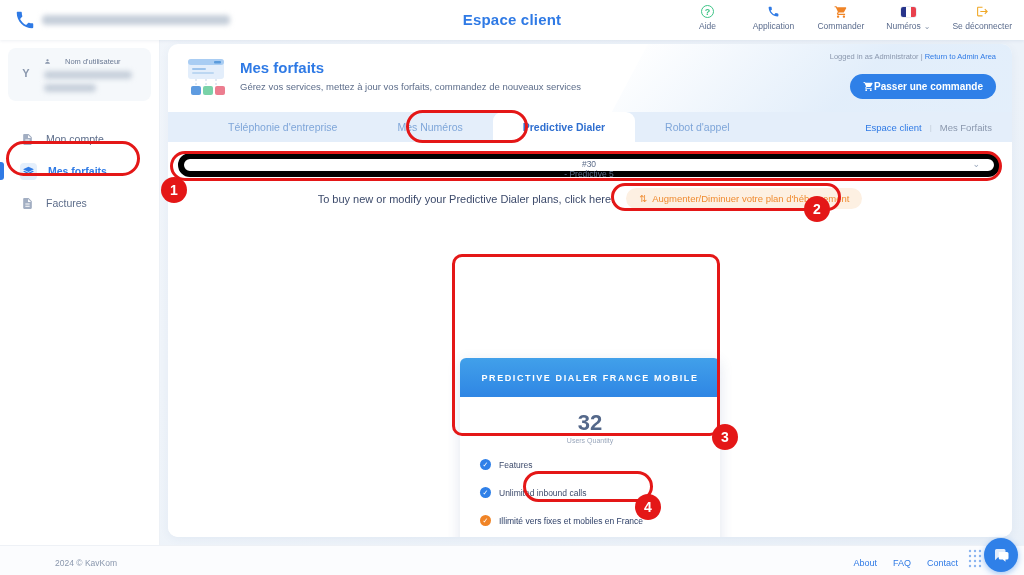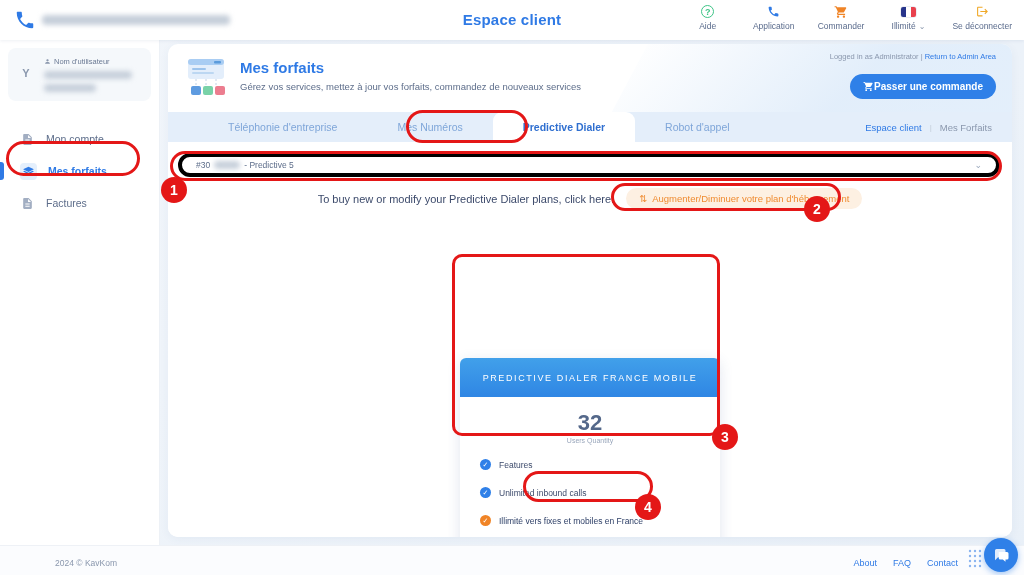--- a/index.html
+++ b/index.html
@@ -20,21 +20,21 @@
   .help-circle { width:13px; height:13px; border:1.4px solid #3ec487; border-radius:50%; color:#3ec487; font-size:9px; font-weight:bold; display:flex; align-items:center; justify-content:center; }
   .flag { width:15px; height:10px; display:flex; border-radius:2px; overflow:hidden; box-shadow:0 0 0 .5px #d8dee8; }
   .flag i { flex:1; } .flag .b{background:#27348b;} .flag .w{background:#fff;} .flag .r{background:#e8414d;}
   .chev { font-size:8px; color:#8a97ad; margin-left:3px; }
 
   
   .sidebar { position:absolute; left:0; top:40px; width:160px; height:505px; background:#ffffff; border-right:1px solid #edf1f6; z-index:3; }
   .userbox { margin:8px 8px 0 8px; background:#f5f8fb; border-radius:8px; padding:9px 10px; display:flex; gap:10px; }
   .avatar { width:16px; height:16px; color:#8a97ad; font-size:11px; font-weight:bold; display:flex; align-items:center; justify-content:center; margin-top:8px; }
   .userbox .col { display:flex; flex-direction:column; gap:5px; }
-  .user-label { font-size:7.5px; color:#6b7a94; display:flex; align-items:center; gap:3px; }
+  .user-label { font-size:7.5px; color:#6b7a94; display:flex; align-items:center; gap:14px; }
   .user-label svg { width:7px; height:7px; color:#8a97ad; }
   .ub1 { width:88px; height:8px; } .ub2 { width:52px; height:8px; }
   .menu { margin-top:22px; display:flex; flex-direction:column; }
   .menu-item { position:relative; height:32px; display:flex; align-items:center; gap:11px; padding-left:20px; cursor:pointer; }
   .menu-item .mi { width:15px; height:15px; color:#a2aec2; display:flex; align-items:center; justify-content:center; }
   .menu-item .ml { font-size:10.5px; color:#5d6d8a; }
   .menu-item.active .mi { color:#2f7ae5; background:#e4effc; border-radius:4px; padding:2px; width:17px; height:17px; }
   .menu-item.active .ml { color:#2f7ae5; font-weight:bold; }
   .active-bar { position:absolute; left:0; top:7px; width:4px; height:18px; border-radius:0 3px 3px 0; background:#2f7ae5; }
 
@@ -60,31 +60,31 @@
 
   .tabs { position:relative; height:30px; background:#e4eefa; display:flex; align-items:stretch; padding-left:30px; }
   .tab { padding:0 30px; display:flex; align-items:center; font-size:10.5px; color:#7fa6d9; cursor:pointer; white-space:nowrap; }
   .tab.active { background:#ffffff; color:#2f6fd0; font-weight:bold; border-radius:9px 9px 0 0; }
   .breadcrumb { position:absolute; right:20px; top:0; height:30px; display:flex; align-items:center; gap:8px; font-size:9.5px; }
   .bc-link { color:#2f7ae5; cursor:pointer; }
   .bc-sep { color:#c3ccd9; font-size:8px; }
   .bc-cur { color:#8a97ad; }
 
   .c-body { position:relative; height:395px; background:#ffffff; }
-  .plan-select { position:absolute; left:10px; right:12px; top:11px; height:24px; border:4px solid #000000; border-radius:13px; background:#fff; display:flex; align-items:center; padding:0 14px; font-size:8.5px; color:#5d6d8a; cursor:pointer; }
+  .plan-select { position:absolute; left:10px; right:12px; top:11px; height:24px; border:6px solid #000000; border-radius:13px; background:#fff; display:flex; align-items:center; padding:0 14px; font-size:8.5px; color:#5d6d8a; cursor:pointer;flex-direction:column; }
   .sel-blur { width:26px; height:8px; margin:0 4px; }
   .sel-chev { position:absolute; right:14px; color:#9aa7bc; font-size:9px; }
 
   .upgrade-row { position:absolute; left:0; right:0; top:46px; display:flex; justify-content:center; align-items:center; gap:12px; }
   .upgrade-text { font-size:11px; color:#3c4a6b; }
   .upgrade-link { background:#fdf0e2; color:#ef8b30; border-radius:13px; padding:5px 13px; font-size:9.5px; display:flex; align-items:center; gap:5px; cursor:pointer; }
 
   .plan-card { position:absolute; left:292px; top:216px; width:260px; background:#fff; border-radius:6px; box-shadow:0 3px 14px rgba(50,80,140,.14); overflow:hidden; }
   .pc-head { height:39px; background:linear-gradient(180deg,#41a0ea,#2f86e4); display:flex; align-items:center; justify-content:center; }
-  .pc-title { color:#fff; font-size:9px; font-weight:normal; letter-spacing:1.6px; }
+  .pc-title { color:#fff; font-size:9px; font-weight:bold; letter-spacing:1.6px; }
   .pc-qty { text-align:center; margin-top:13px; font-size:22px; font-weight:bold; color:#54688a; }
   .pc-qty-lbl { text-align:center; font-size:7px; color:#9aa7bc; margin-top:1px; }
   .pc-feats { margin:15px 0 32px 20px; display:flex; flex-direction:column; gap:17px; }
   .feat { display:flex; align-items:center; gap:8px; }
   .feat .ck { width:11px; height:11px; border-radius:50%; color:#fff; font-size:7px; display:flex; align-items:center; justify-content:center; flex:0 0 11px; }
   .ck.blue { background:#2f80e8; } .ck.orange { background:#f08426; }
   .feat .ft { font-size:8.5px; color:#3c4a6b; }
   .feat.hl .ft { color:#2c3e66; }
 
   
@@ -129,21 +129,21 @@
         <span class="lbl">Commander</span>
       </div>
       <div class="nav-action">
         <span class="ico">
             <span class="flag">
               <i class="b"></i>
               <i class="w"></i>
               <i class="r"></i>
             </span>
           </span>
-        <span class="lbl"><span>Illimité</span><span class="chev">⌄</span></span>
+        <span class="lbl"><span>Numéros</span><span class="chev">⌄</span></span>
       </div>
       <div class="nav-action">
         <span class="ico" style="color:#f0a826;">
           <svg viewBox="0 0 24 24" width="13" height="13" fill="currentColor">
               <path d="M17 7l-1.41 1.41L18.17 11H8v2h10.17l-2.58 2.58L17 17l5-5zM4 5h8V3H4c-1.1 0-2 .9-2 2v14c0 1.1.9 2 2 2h8v-2H4V5z"></path>
             </svg>
         </span>
         <span class="lbl">Se déconnecter</span>
       </div>
     </div>

